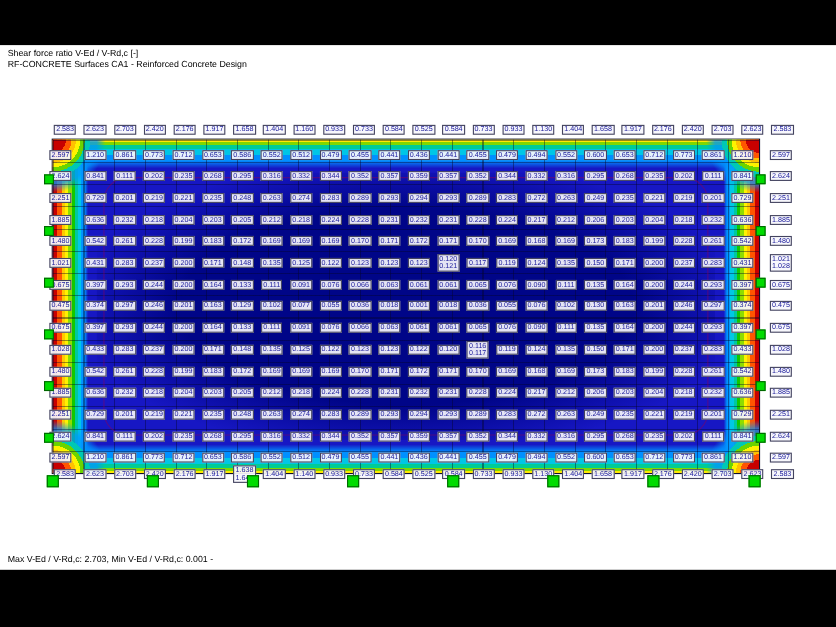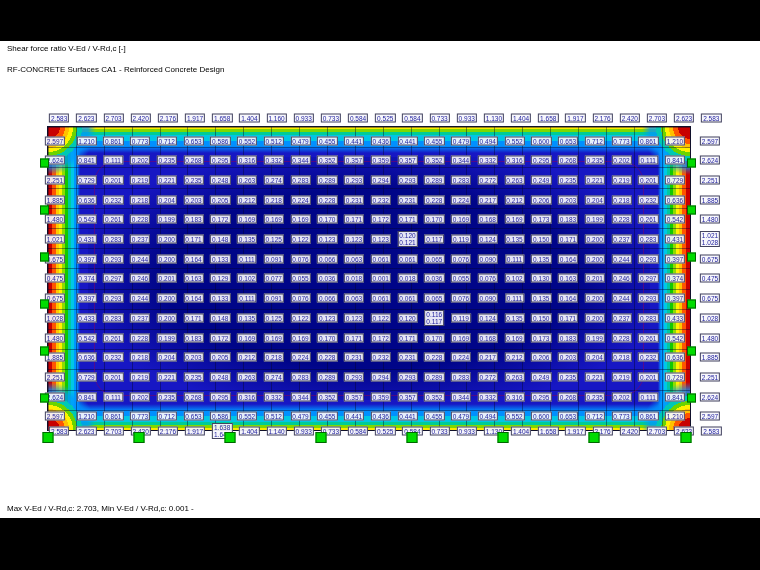--- a/index.html
+++ b/index.html
@@ -1,20 +1,20 @@
 <!DOCTYPE html>
 <html><head>
 <meta charset="utf-8">
 <style>
   html,body{margin:0;padding:0;background:#000;}
   #canvas{position:relative;width:760px;height:570px;background:#000;overflow:hidden;
           font-family:"Liberation Sans",sans-serif;}
   #panel{position:absolute;left:0;top:41px;width:760px;height:477px;background:#ffffff;}
   .hdr{position:absolute;left:7px;color:#000;font-size:8px;line-height:9px;white-space:pre;}
-  #hdr1{top:3px;} #hdr2{top:24px;}
+  #hdr1{top:3px;} #hdr2{top:13px;}
   .ftr{position:absolute;left:7px;bottom:5px;color:#000;font-size:8px;white-space:pre;}
   #plate{position:absolute;left:48px;top:86px;width:642px;height:303px;background:#1717c4;
          outline:1px solid #10102a;}
   .core{position:absolute;left:40px;top:30px;right:40px;bottom:30px;
         background:radial-gradient(ellipse at 50% 50%, #000588 0 52%, rgba(0,5,136,0) 78%);}
   .cline{position:absolute;left:46px;top:34px;right:46px;bottom:34px;
          border:1px solid rgba(140,0,90,.5);border-radius:22px;}
   .band{position:absolute;}
   #bandL{left:0;top:0;bottom:0;width:32px;background:linear-gradient(to right,
      #c80000 0 4px,#ff5500 4px 8px,#ffc800 8px 11px,#fff200 11px 14px,#8fdc00 14px 17px,

